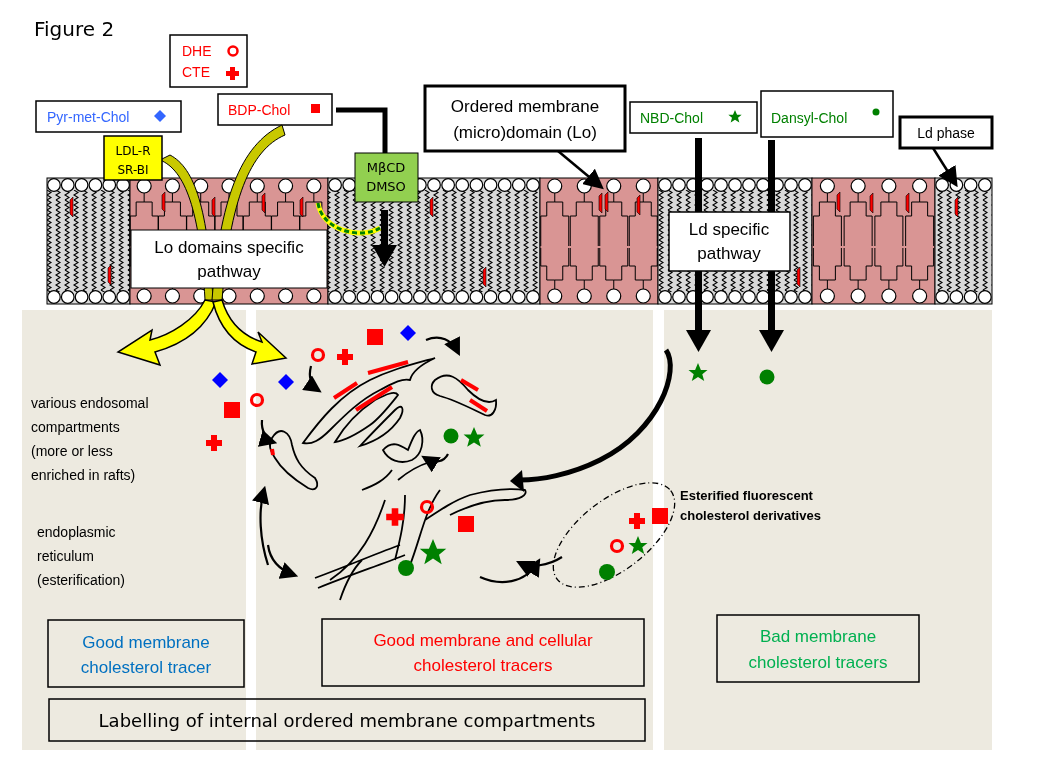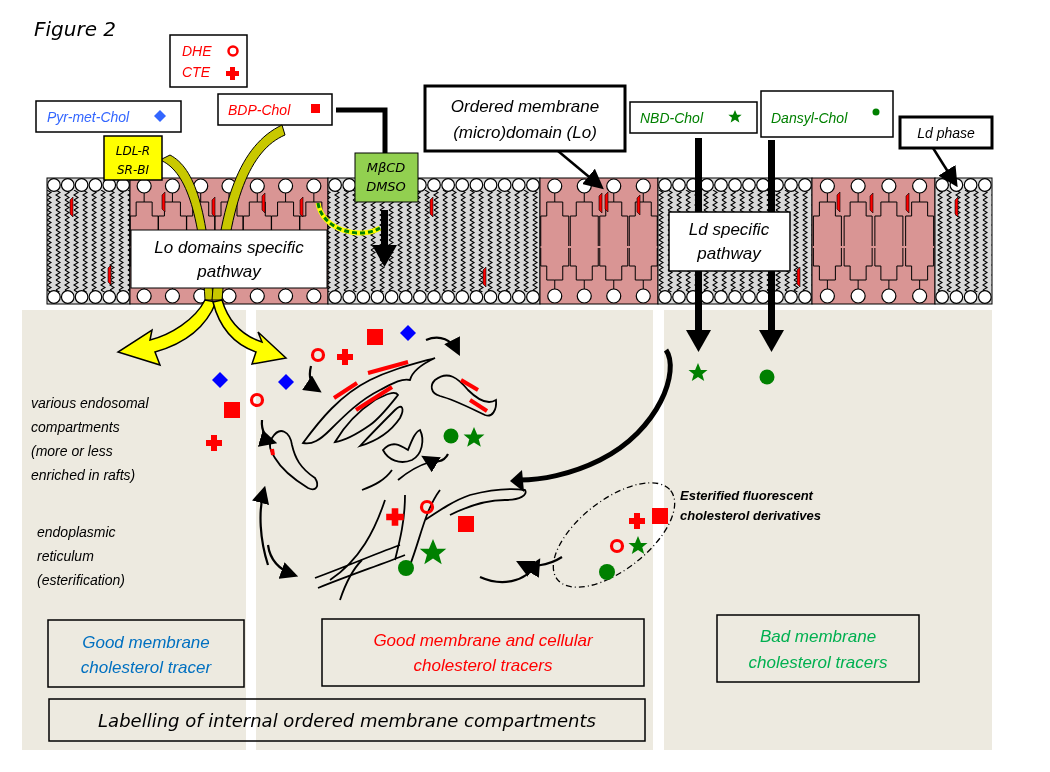--- a/index.html
+++ b/index.html
@@ -1,17 +1,17 @@
 <!DOCTYPE html>
 <html><head>
 <meta charset="utf-8">
 <style>
   html,body{margin:0;padding:0;background:#ffffff;}
   body{width:1050px;height:772px;position:relative;overflow:hidden;font-family:"Liberation Sans",sans-serif;}
-  #stage{position:absolute;left:0;top:0;width:1050px;height:772px;font-style:italic;}
+  #stage{position:absolute;left:0;top:0;width:1050px;height:772px;}
   svg text{font-family:"Liberation Sans",sans-serif;}
   .cal{font-family:"DejaVu Sans",sans-serif;}
 </style>
 </head>
 <body>
 
 <div id="stage">
 <svg id="fig" width="1050" height="772" viewBox="0 0 1050 772" xmlns="http://www.w3.org/2000/svg">
   <defs>
     <marker id="ah" markerWidth="8" markerHeight="8" refX="6" refY="4" orient="auto">

